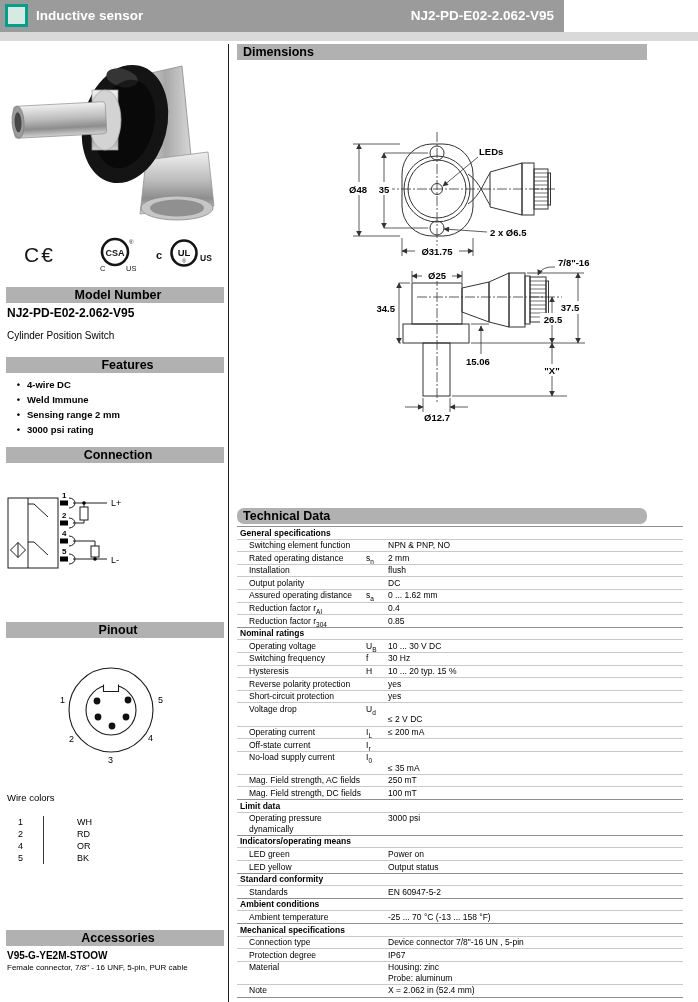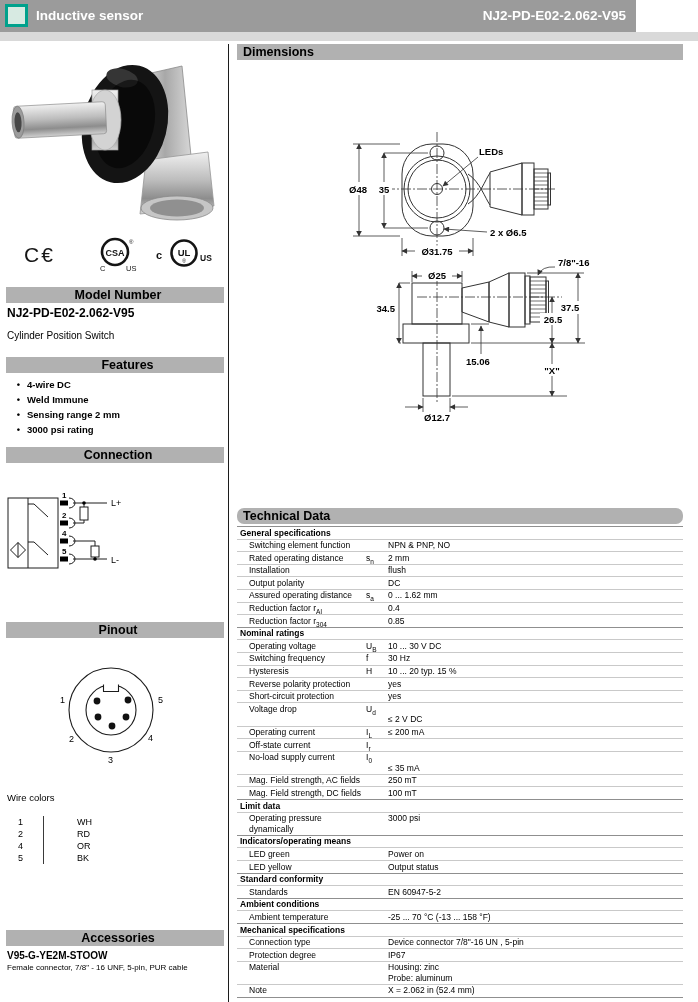--- a/index.html
+++ b/index.html
@@ -1,30 +1,30 @@
 <!DOCTYPE html>
 <html><head>
 <meta charset="utf-8">
 <style>
   html,body{margin:0;padding:0;background:#e9e9e9;}
   #page{position:relative;width:698px;height:1002px;background:#ffffff;overflow:hidden;
         font-family:"Liberation Sans",sans-serif;color:#000;}
   .abs{position:absolute;}
   
-  .hdr{left:0;top:0;width:636px;height:32px;background:#9b9b9b;}
+  .hdr{left:0;top:0;width:564px;height:32px;background:#9b9b9b;}
   .hdr-sq{left:5px;top:4px;width:17px;height:17px;background:#d7eae2;border:3px solid #00a18c;}
   .hdr-t1{left:36px;top:8px;color:#fff;font-weight:bold;font-size:13.5px;}
   .hdr-t2{right:10px;top:8px;color:#fff;font-weight:bold;font-size:13.5px;}
   .strip{left:0;top:32px;width:698px;height:9px;background:#d9d9d9;}
   .vdiv{left:228px;top:44px;width:1px;height:958px;background:#1c1c1c;}
   
   .bar{background:#b1b1b1;height:16px;font-weight:bold;font-size:12.5px;line-height:16px;
        padding-left:6px;box-sizing:border-box;}
   .lbar{left:6px;width:218px;text-align:center;}
-  .rbar{left:237px;width:446px;}
+  .rbar{left:237px;width:410px;}
   
   .modelno{left:7px;top:306px;font-weight:bold;font-size:12px;}
   .modeldesc{left:7px;top:330px;font-size:10px;}
   .featlist{left:10px;top:377px;width:210px;}
   .featitem{display:flex;line-height:15px;font-size:9.5px;font-weight:bold;}
   .featitem .dot{width:17px;text-align:center;}
   .wiretitle{left:7px;top:792px;font-size:9.5px;}
   .wires{left:7px;top:816px;width:150px;}
   .wrow{display:flex;line-height:12px;font-size:9px;}
   .wpin{width:36px;padding-left:11px;box-sizing:border-box;}

